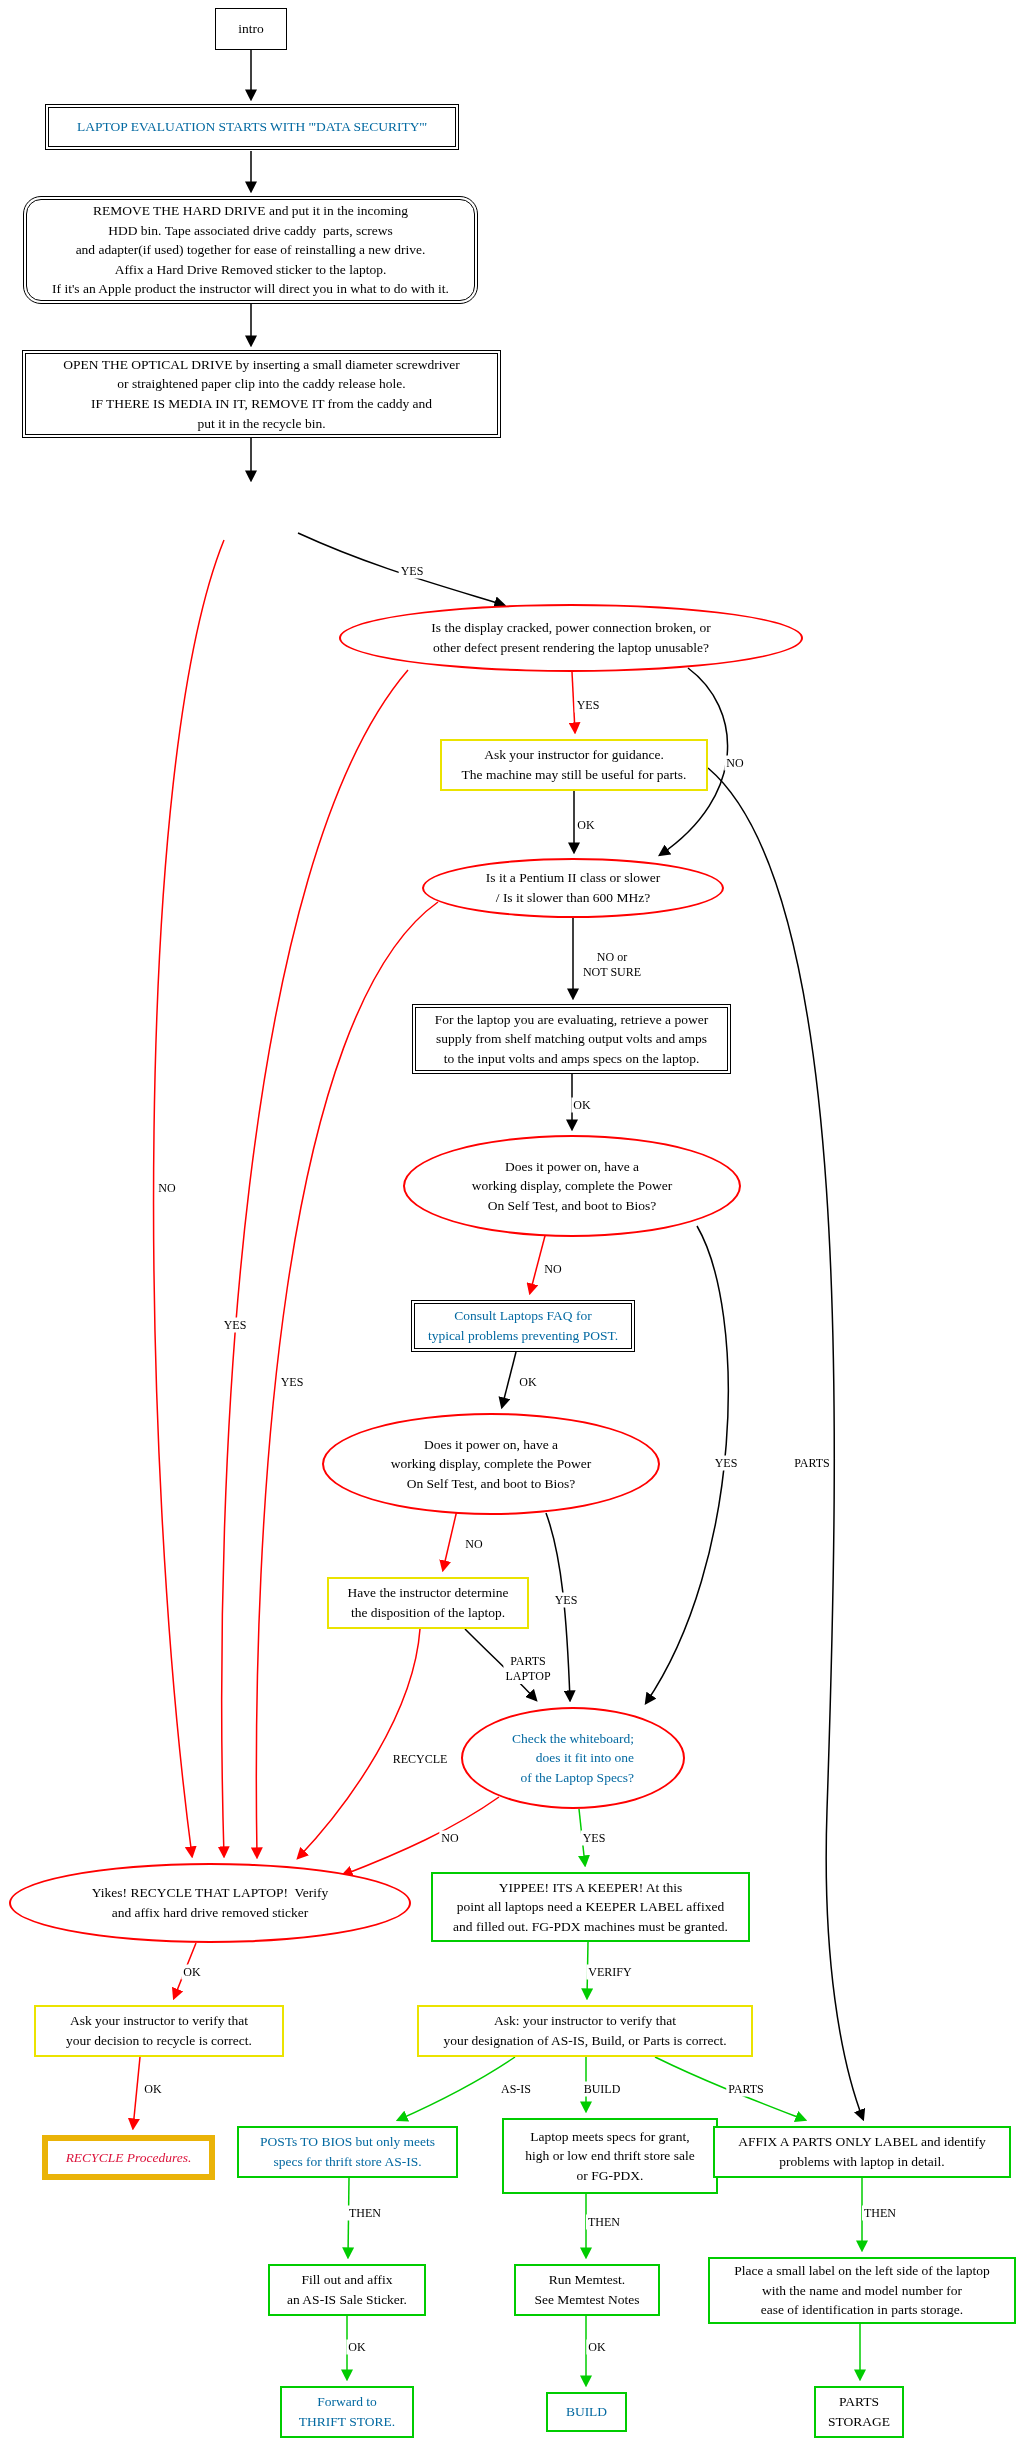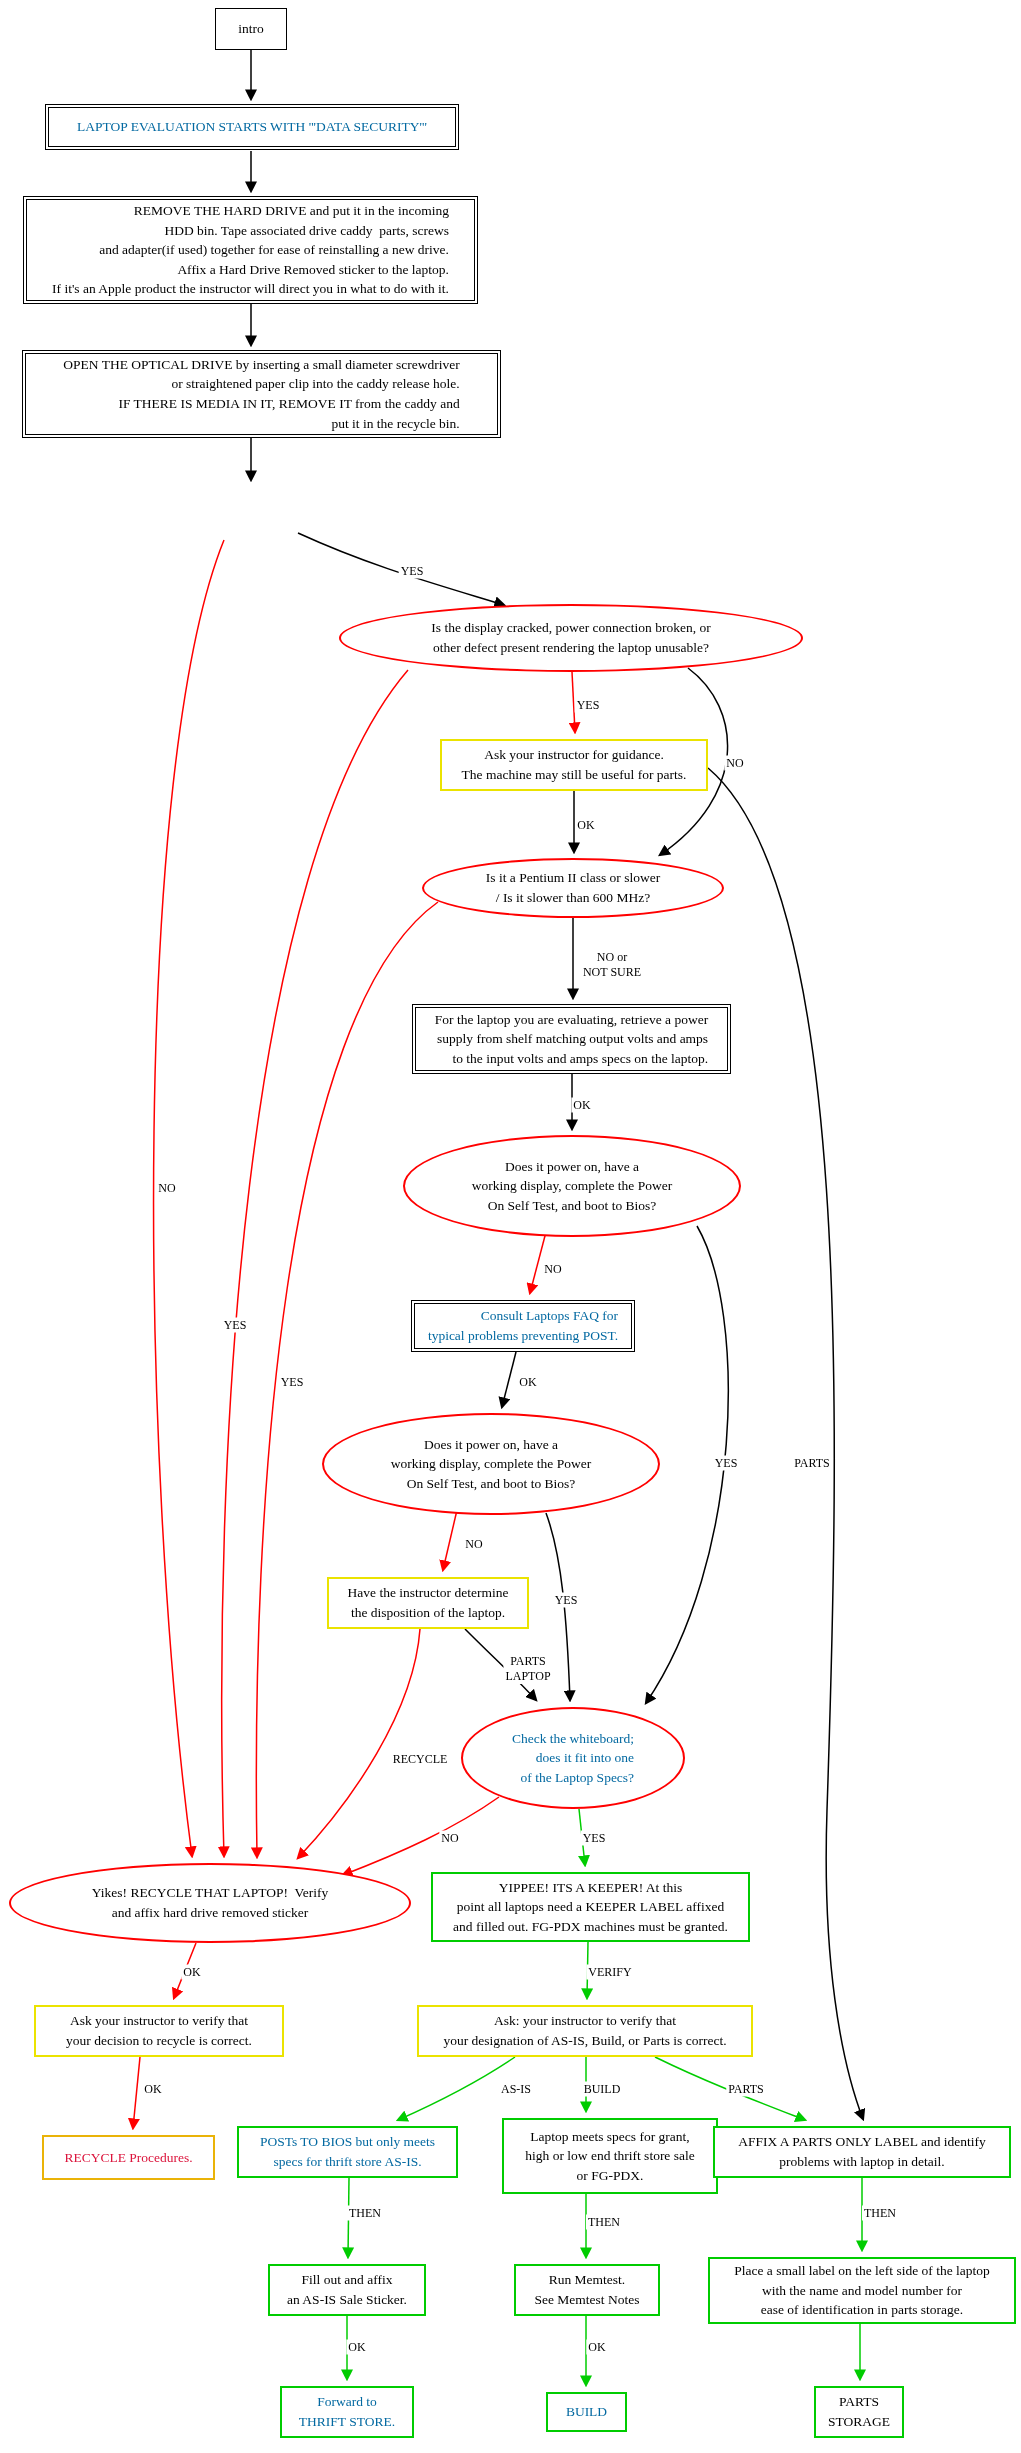--- a/index.html
+++ b/index.html
@@ -17,26 +17,26 @@
     box-sizing:border-box;
     display:flex;
     align-items:center;
     justify-content:center;
     text-align:center;
     white-space:pre;
     font-size:13.5px;
     line-height:1.45;
     background:#ffffff;
   }
-  .box{border:1px solid #000;text-align:right;}
+  .box{border:1px solid #000;}
   .dbl{outline:1px solid #000;outline-offset:-4px;}
   .ell{border:2px solid #ff0000;border-radius:50%;}
   .yellow{border:2px solid #ebe300;}
   .green{border:2px solid #00cc00;}
-  .redbox{border:2px solid #eab308;}
+  .redbox{border:6px solid #eab308;font-style:italic;}
   .magenta{color:#0369a1;}
   .crimson{color:#dc143c;}
   .elabel{
     position:absolute;
     transform:translate(-50%,-50%);
     font-size:12px;
     white-space:pre;
     text-align:center;
     background:#ffffff;
     padding:0 2px;
@@ -102,21 +102,21 @@
       <path d="M347,2316 L347,2379"></path>
       <path d="M586,2316 L586,2385"></path>
       <path d="M860,2324 L860,2379"></path>
     </g>
   </svg>
 
   <div class="node box" style="left:215px;top:8px;width:72px;height:42px;">intro</div>
 
   <div class="node box dbl magenta" style="left:45px;top:104px;width:414px;height:46px;">LAPTOP EVALUATION STARTS WITH '''DATA SECURITY'''</div>
 
-  <div class="node box dbl" style="left:23px;top:196px;width:455px;height:108px;">REMOVE THE HARD DRIVE and put it in the incoming
+  <div class="node box dbl" style="left:23px;top:196px;width:455px;height:108px;border-radius:18px;">REMOVE THE HARD DRIVE and put it in the incoming
 HDD bin. Tape associated drive caddy  parts, screws
 and adapter(if used) together for ease of reinstalling a new drive.
 Affix a Hard Drive Removed sticker to the laptop.
 If it's an Apple product the instructor will direct you in what to do with it.</div>
 
   <div class="node box dbl" style="left:22px;top:350px;width:479px;height:88px;">OPEN THE OPTICAL DRIVE by inserting a small diameter screwdriver
 or straightened paper clip into the caddy release hole.
 IF THERE IS MEDIA IN IT, REMOVE IT from the caddy and
 put it in the recycle bin.</div>
 

